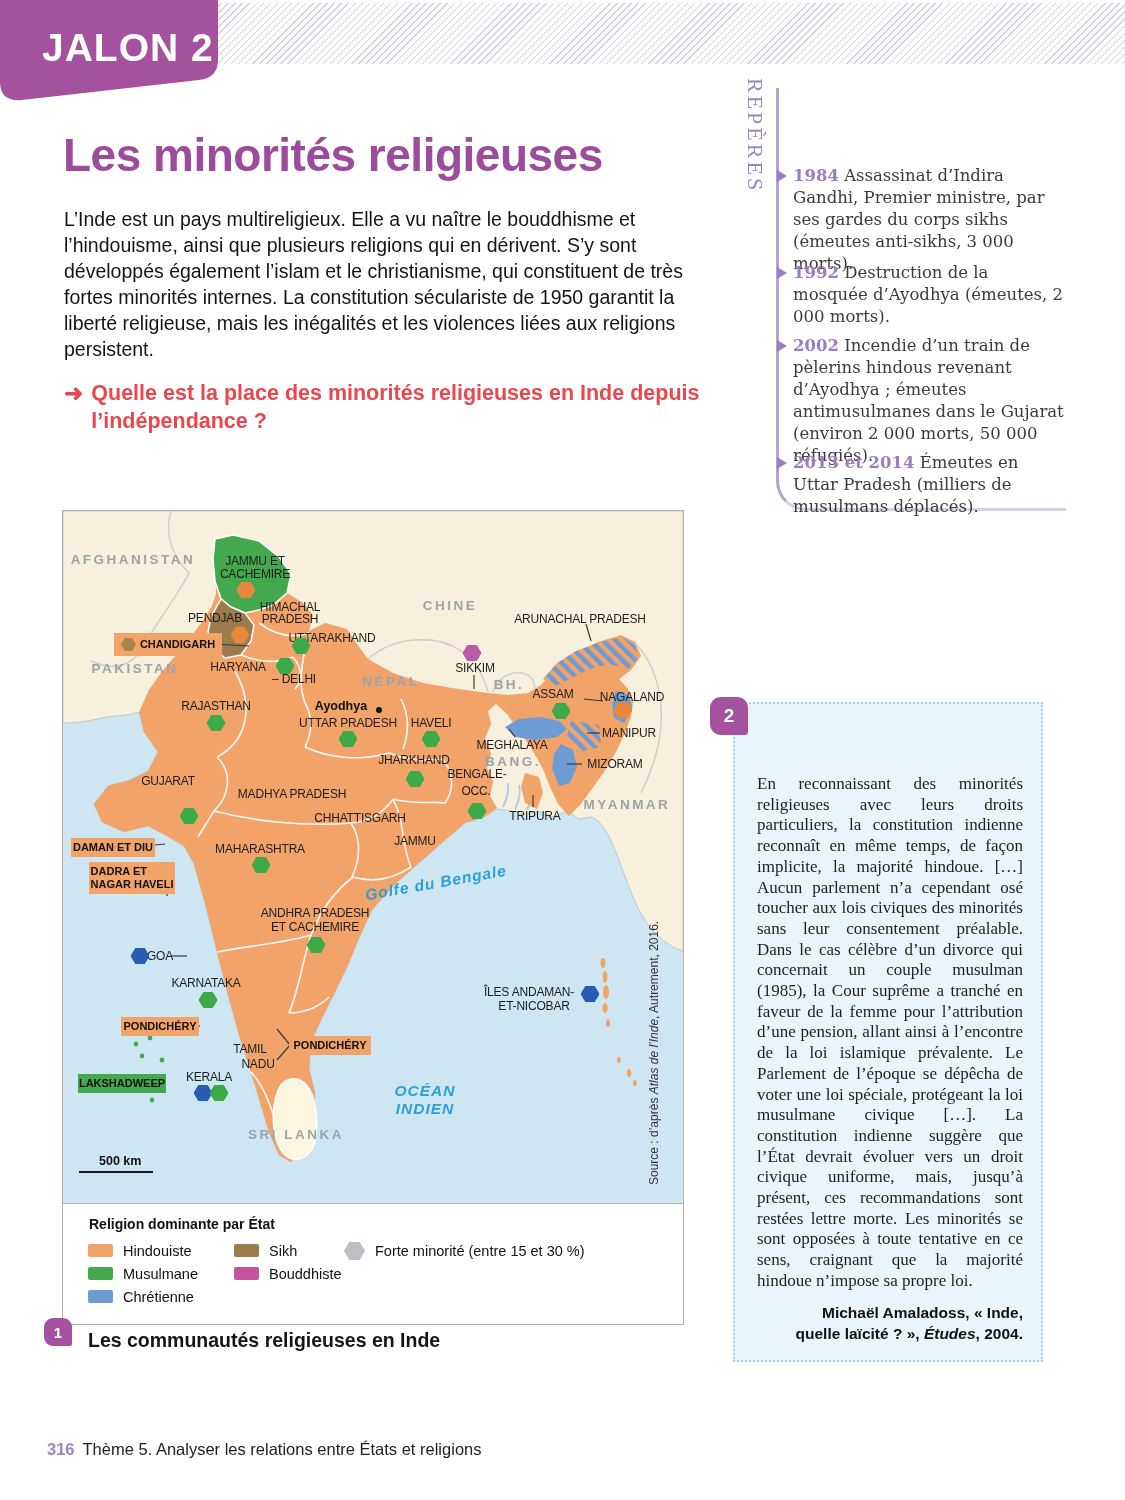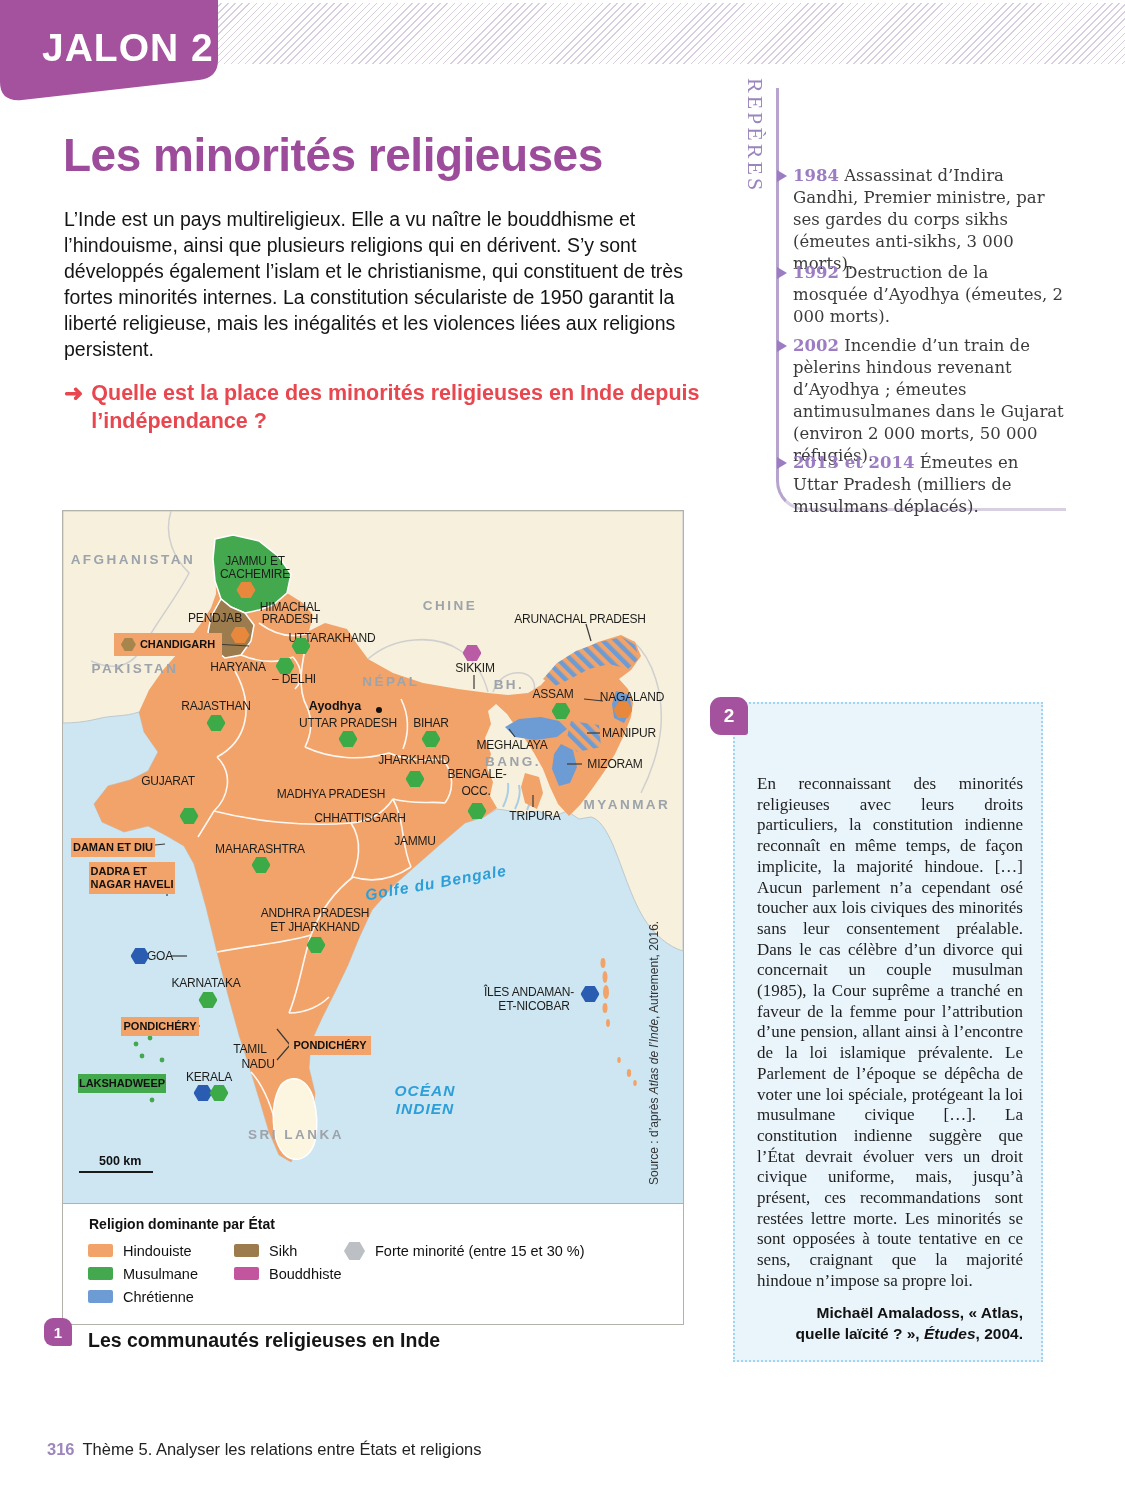--- a/index.html
+++ b/index.html
@@ -235,50 +235,50 @@
         <div class="m-label m-state" style="left: 192px; top: 50px;">JAMMU ET</div>
         <div class="m-label m-state" style="left: 192px; top: 63px;">CACHEMIRE</div>
         <div class="m-label m-state" style="left: 227px; top: 96px;">HIMACHAL</div>
         <div class="m-label m-state" style="left: 227px; top: 108px;">PRADESH</div>
         <div class="m-label m-state" style="left: 152px; top: 107px;">PENDJAB</div>
         <div class="m-label m-state" style="left: 269px; top: 127px;">UTTARAKHAND</div>
         <div class="m-label m-state" style="left: 175px; top: 156px;">HARYANA</div>
         <div class="m-label m-state" style="left: 231px; top: 168px;">– DELHI</div>
         <div class="m-label m-state" style="left: 153px; top: 195px;">RAJASTHAN</div>
         <div class="m-label m-state" style="left: 285px; top: 212px;">UTTAR PRADESH</div>
-        <div class="m-label m-state" style="left: 368px; top: 212px;">BIHAR</div>
+        <div class="m-label m-state" style="left: 368px; top: 212px;">HAVELI</div>
         <div class="m-label m-state" style="left: 412px; top: 157px;">SIKKIM</div>
         <div class="m-label m-state" style="left: 517px; top: 108px;">ARUNACHAL PRADESH</div>
         <div class="m-label m-state" style="left: 490px; top: 183px;">ASSAM</div>
         <div class="m-label m-state" style="left: 569px; top: 186px;">NAGALAND</div>
         <div class="m-label m-state" style="left: 566px; top: 222px;">MANIPUR</div>
         <div class="m-label m-state" style="left: 449px; top: 234px;">MEGHALAYA</div>
         <div class="m-label m-state" style="left: 552px; top: 253px;">MIZORAM</div>
         <div class="m-label m-state" style="left: 472px; top: 305px;">TRIPURA</div>
         <div class="m-label m-state" style="left: 414px; top: 263px;">BENGALE-</div>
         <div class="m-label m-state" style="left: 413px; top: 280px;">OCC.</div>
         <div class="m-label m-state" style="left: 351px; top: 249px;">JHARKHAND</div>
         <div class="m-label m-state" style="left: 105px; top: 270px;">GUJARAT</div>
-        <div class="m-label m-state" style="left: 229px; top: 283px; margin-left: 39px;">MADHYA PRADESH</div>
+        <div class="m-label m-state" style="left: 229px; top: 283px;">MADHYA PRADESH</div>
         <div class="m-label m-state" style="left: 297px; top: 307px;">CHHATTISGARH</div>
         <div class="m-label m-state" style="left: 352px; top: 330px;">JAMMU</div>
         <div class="m-label m-state" style="left: 197px; top: 338px;">MAHARASHTRA</div>
         <div class="m-label m-state" style="left: 252px; top: 402px;">ANDHRA PRADESH</div>
-        <div class="m-label m-state" style="left: 252px; top: 416px;">ET JHARKHAND</div>
+        <div class="m-label m-state" style="left: 252px; top: 416px;">ET CACHEMIRE</div>
         <div class="m-label m-state" style="left: 97px; top: 445px;">GOA</div>
         <div class="m-label m-state" style="left: 143px; top: 472px;">KARNATAKA</div>
         <div class="m-label m-state" style="left: 187px; top: 538px;">TAMIL</div>
         <div class="m-label m-state" style="left: 187px; top: 553px; padding-left: 16px;">NADU</div>
         <div class="m-label m-state" style="left: 146px; top: 566px;">KERALA</div>
         <div class="m-label m-state" style="left: 466px; top: 481px;">ÎLES ANDAMAN-</div>
         <div class="m-label m-state" style="left: 471px; top: 495px;">ET-NICOBAR</div>
         <div class="m-label m-water" style="left: 373px; top: 372px; transform: translate(-50%, -50%) rotate(-10deg);">Golfe du Bengale</div>
         <div class="m-label m-water" style="left: 362px; top: 580px; transform: translate(-50%, -50%) rotate(0deg);">OCÉAN</div>
         <div class="m-label m-water" style="left: 362px; top: 598px; transform: translate(-50%, -50%) rotate(0deg);">INDIEN</div>
-        <div class="m-label m-city" style="left: 272px; top: 195px;">Ayodhya</div>
+        <div class="m-label m-city" style="left: 278px; top: 195px;">Ayodhya</div>
         <div class="city-dot" style="left: 316px; top: 199px;"></div>
       </div>
     <div id="map-chips">
         <div class="chip" style="left: 51px; top: 122px; width: 100px; height: 21px; background: rgb(242, 163, 105);">
           <span class="hex-in" style="background: rgb(169, 133, 78);"></span>
           <span>CHANDIGARH</span>
         </div>
         <div class="chip" style="left: 8px; top: 327px; width: 76px; height: 17px; background: rgb(242, 163, 105);">
           <span>DAMAN ET DIU</span>
         </div>
@@ -340,19 +340,19 @@
       </div>
   </div>
 </div>
 <div class="abs fig-badge" id="badge-1">1</div>
 <div class="abs" id="caption-1">Les communautés religieuses en Inde</div>
 
 <div class="abs fig-badge" id="badge-2">2</div>
 <div class="abs" id="doc2">
   <div id="doc2-body">En reconnaissant des minorités religieuses avec leurs droits particuliers, la constitution indienne reconnaît en même temps, de façon implicite, la majorité hindoue. […] Aucun parlement n’a cependant osé toucher aux lois civiques des minorités sans leur consentement préalable. Dans le cas célèbre d’un divorce qui concernait un couple musulman (1985), la Cour suprême a tranché en faveur de la femme pour l’attribution d’une pension, allant ainsi à l’encontre de la loi islamique prévalente. Le Parlement de l’époque se dépêcha de voter une loi spéciale, protégeant la loi musulmane civique […]. La constitution indienne suggère que l’État devrait évoluer vers un droit civique uniforme, mais, jusqu’à présent, ces recommandations sont restées lettre morte. Les minorités se sont opposées à toute tentative en ce sens, craignant que la majorité hindoue n’impose sa propre loi.</div>
   <div id="doc2-attrib">
-    <span>Michaël Amaladoss, « Atlas, quelle laïcité ? », </span><span class="it">Études</span><span>, 2004.</span>
+    <span>Michaël Amaladoss, « Inde, quelle laïcité ? », </span><span class="it">Études</span><span>, 2004.</span>
   </div>
 </div>
 
 <div class="abs" id="footer">
   <b>316</b><span>Thème 5. Analyser les relations entre États et religions</span>
 </div>
 
 </body></html>

